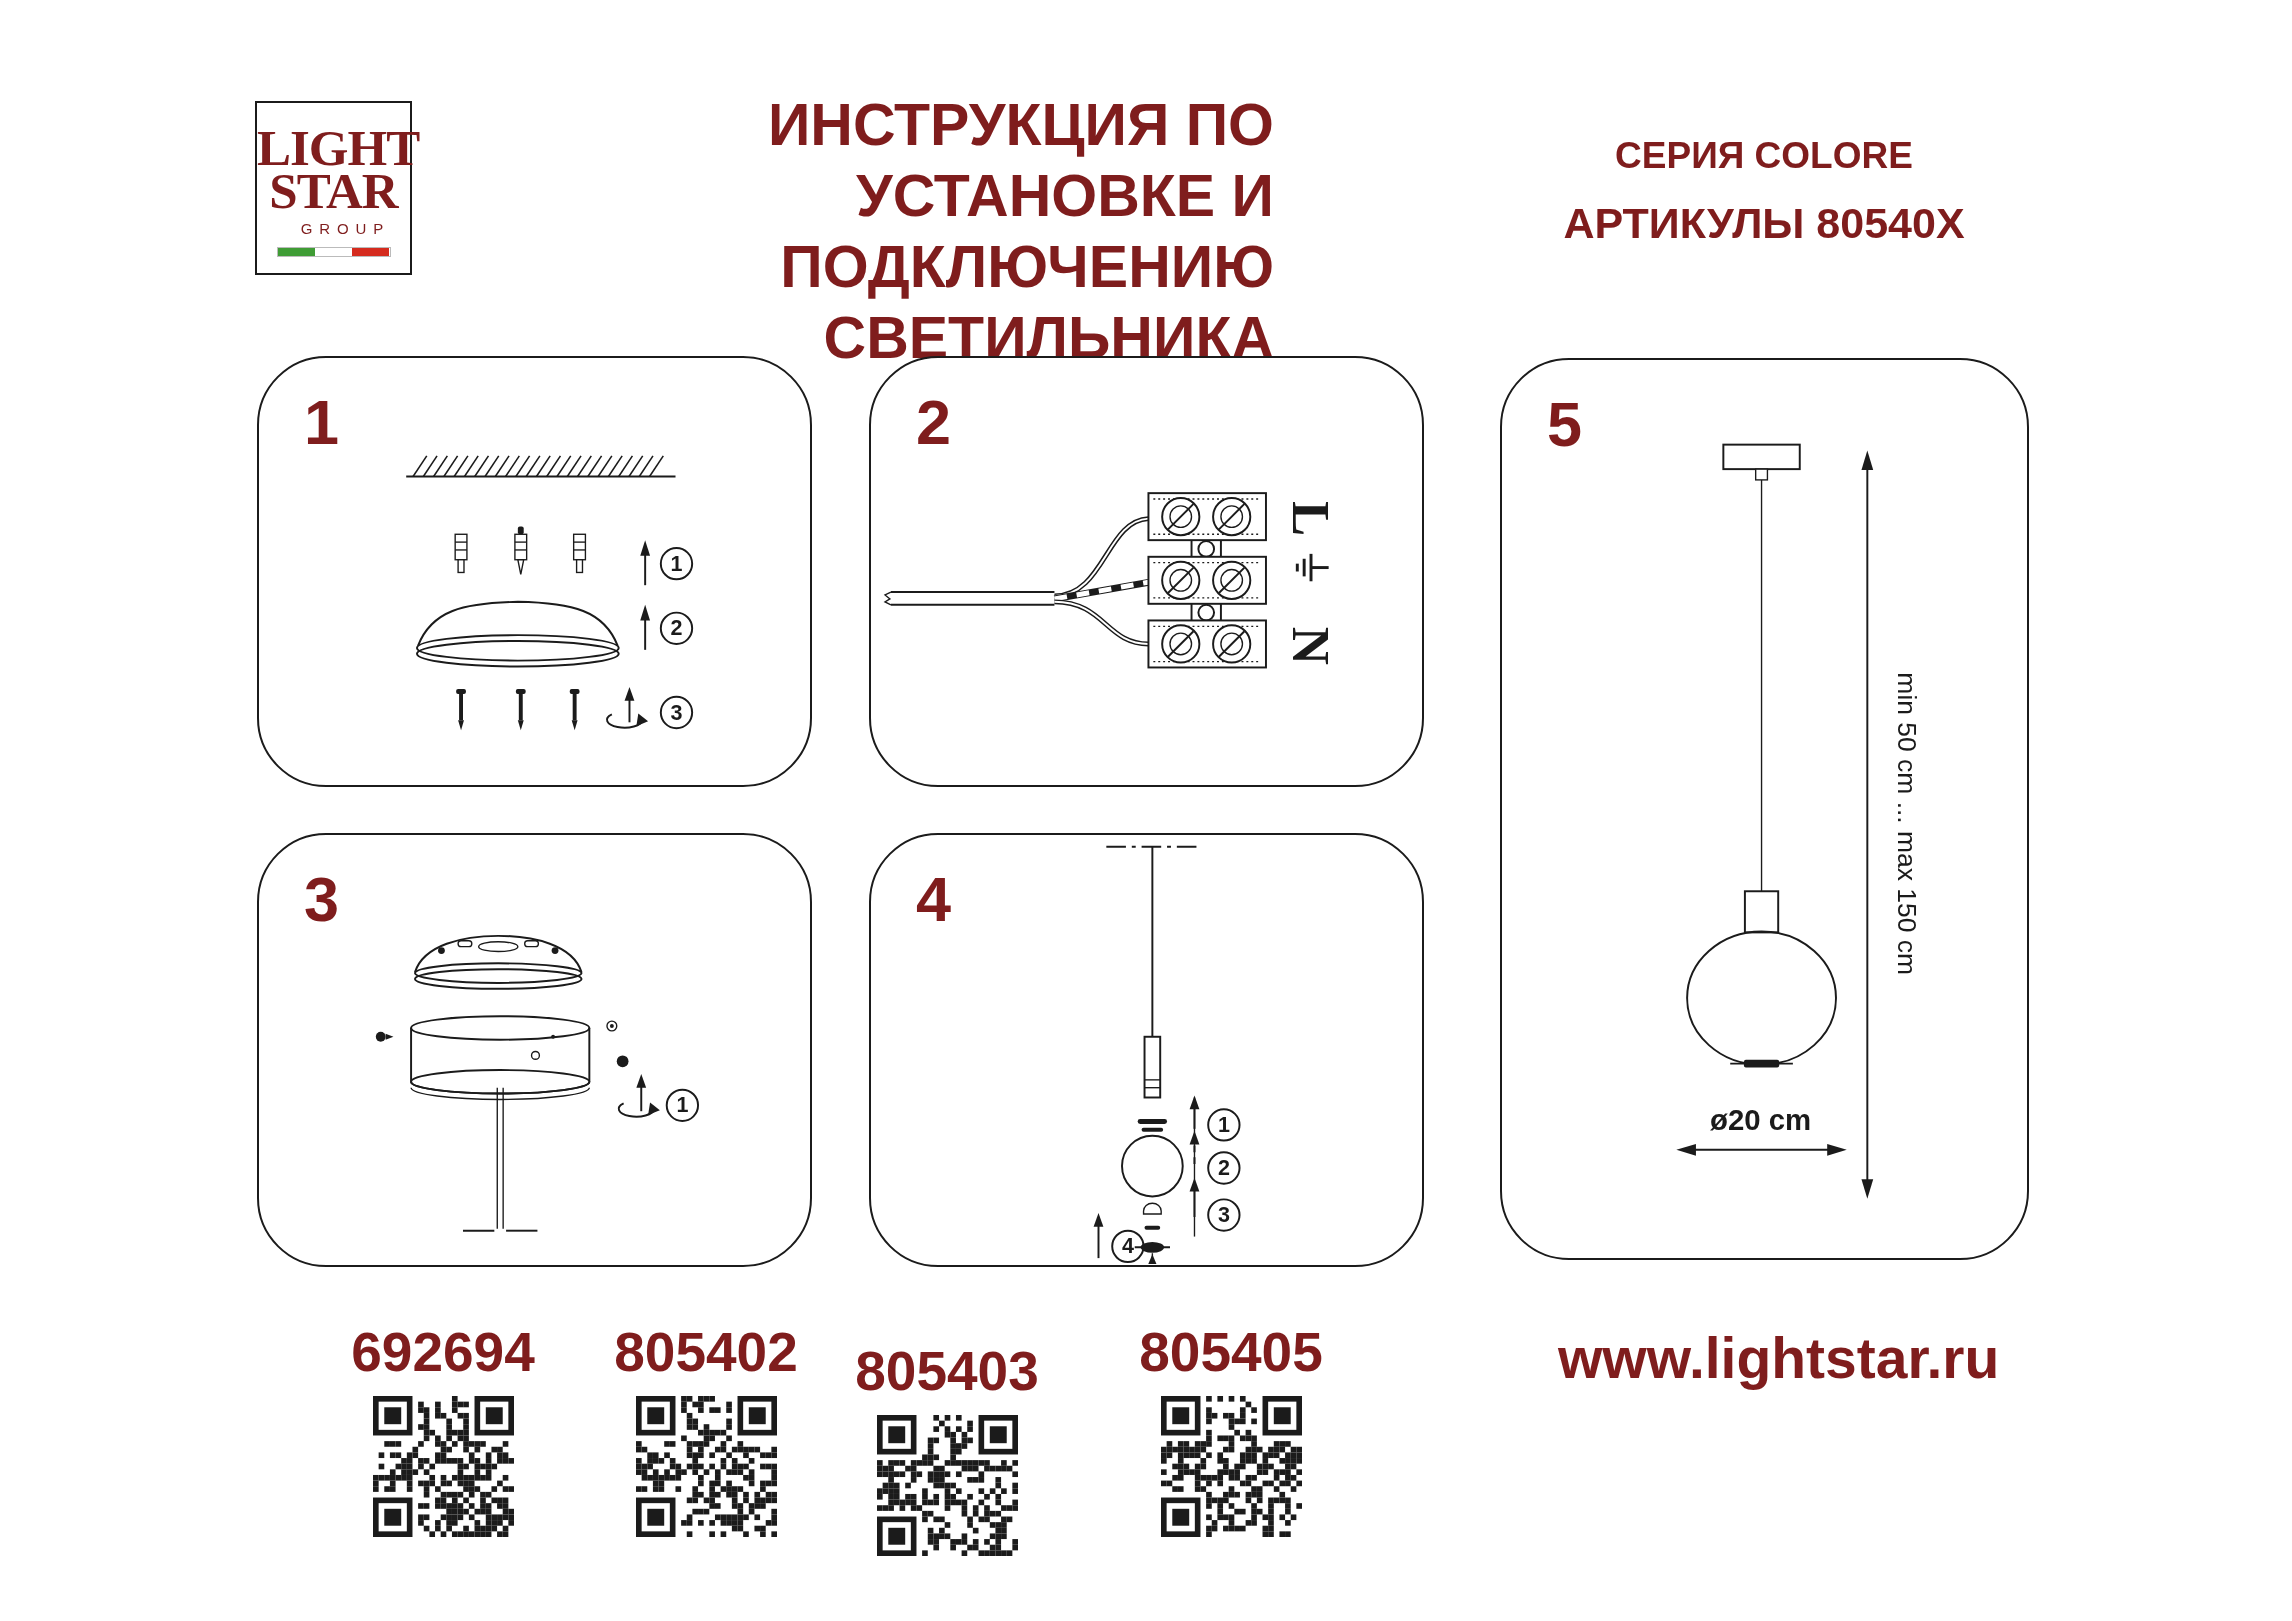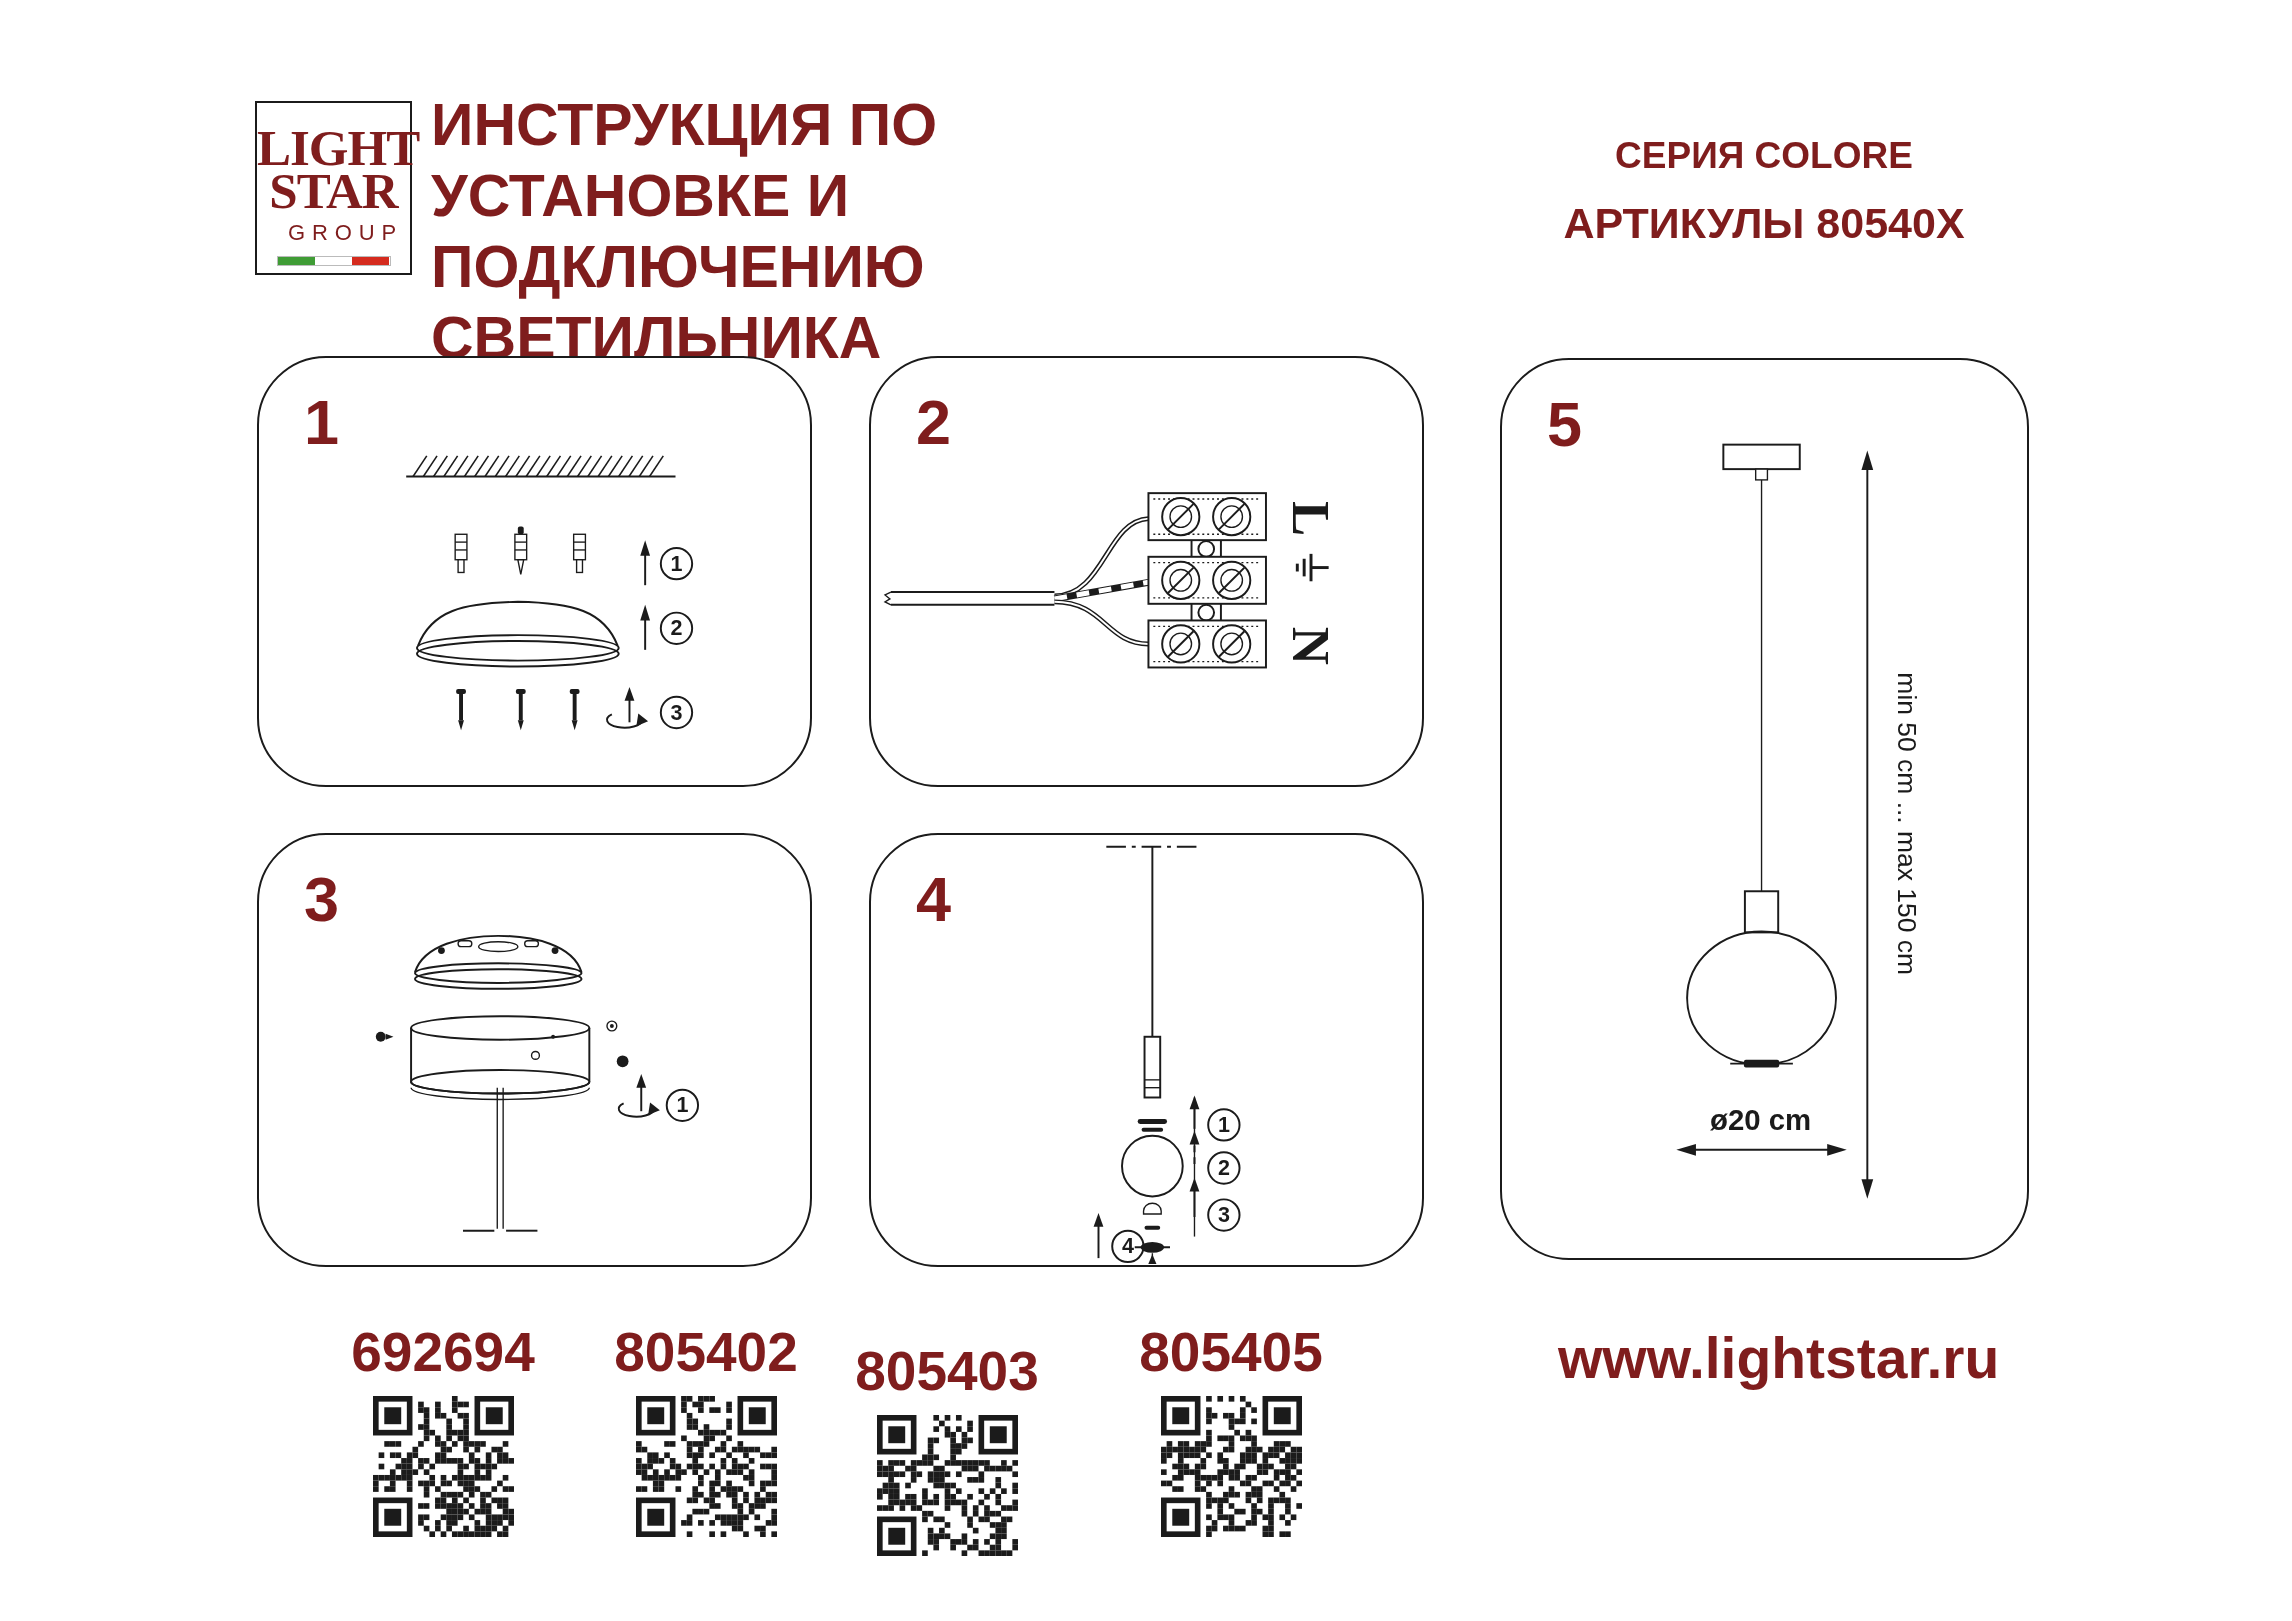--- a/index.html
+++ b/index.html
@@ -4,24 +4,24 @@
 <style>
   html,body{margin:0;padding:0;background:#fff;}
   .sheet{position:relative;width:2293px;height:1621px;background:#fff;overflow:hidden;
          font-family:"Liberation Sans",sans-serif;color:#7f1d1d;}
   
   .logo-box{position:absolute;left:255px;top:101px;width:157px;height:174px;
             border:2px solid #1b1b1b;box-sizing:border-box;text-align:center;}
   .logo-word{font-family:"Liberation Serif",serif;font-weight:700;font-size:51px;line-height:43px;
              letter-spacing:-1px;margin:0;}
   .logo-word.first{margin-top:23.5px;}
-  .logo-group{font-size:22px;letter-spacing:6.9px;margin-top:7.8px;font-weight:400;padding-left:24px;}
+  .logo-group{font-size:15px;letter-spacing:6.9px;margin-top:7.8px;font-weight:400;padding-left:24px;}
   .logo-flag{display:flex;width:114px;height:9.8px;margin:9.8px auto 0 auto;border:1px solid #bbb;box-sizing:border-box;}
   .logo-flag span{flex:1;height:100%;}
-  .doc-title{position:absolute;left:431px;top:90px;width:843px;text-align:left;
+  .doc-title{position:absolute;left:431px;top:90px;width:843px;text-align:right;
              font-size:59px;line-height:71px;font-weight:700;}
   .head-right{position:absolute;left:1529px;top:135px;width:470px;text-align:center;}
   .series{font-size:37px;font-weight:700;}
   .articles{font-size:43px;font-weight:700;margin-top:21.6px;}
   
   .panel{position:absolute;border:2.5px solid #1b1b1b;border-radius:69px;box-sizing:border-box;background:#fff;}
   .panel svg{position:absolute;left:0;top:0;}
   .step-num{position:absolute;left:45px;top:33px;font-size:63px;font-weight:600;line-height:1;}
   
   .ln{stroke:#1b1b1b;stroke-width:2;fill:none;}

